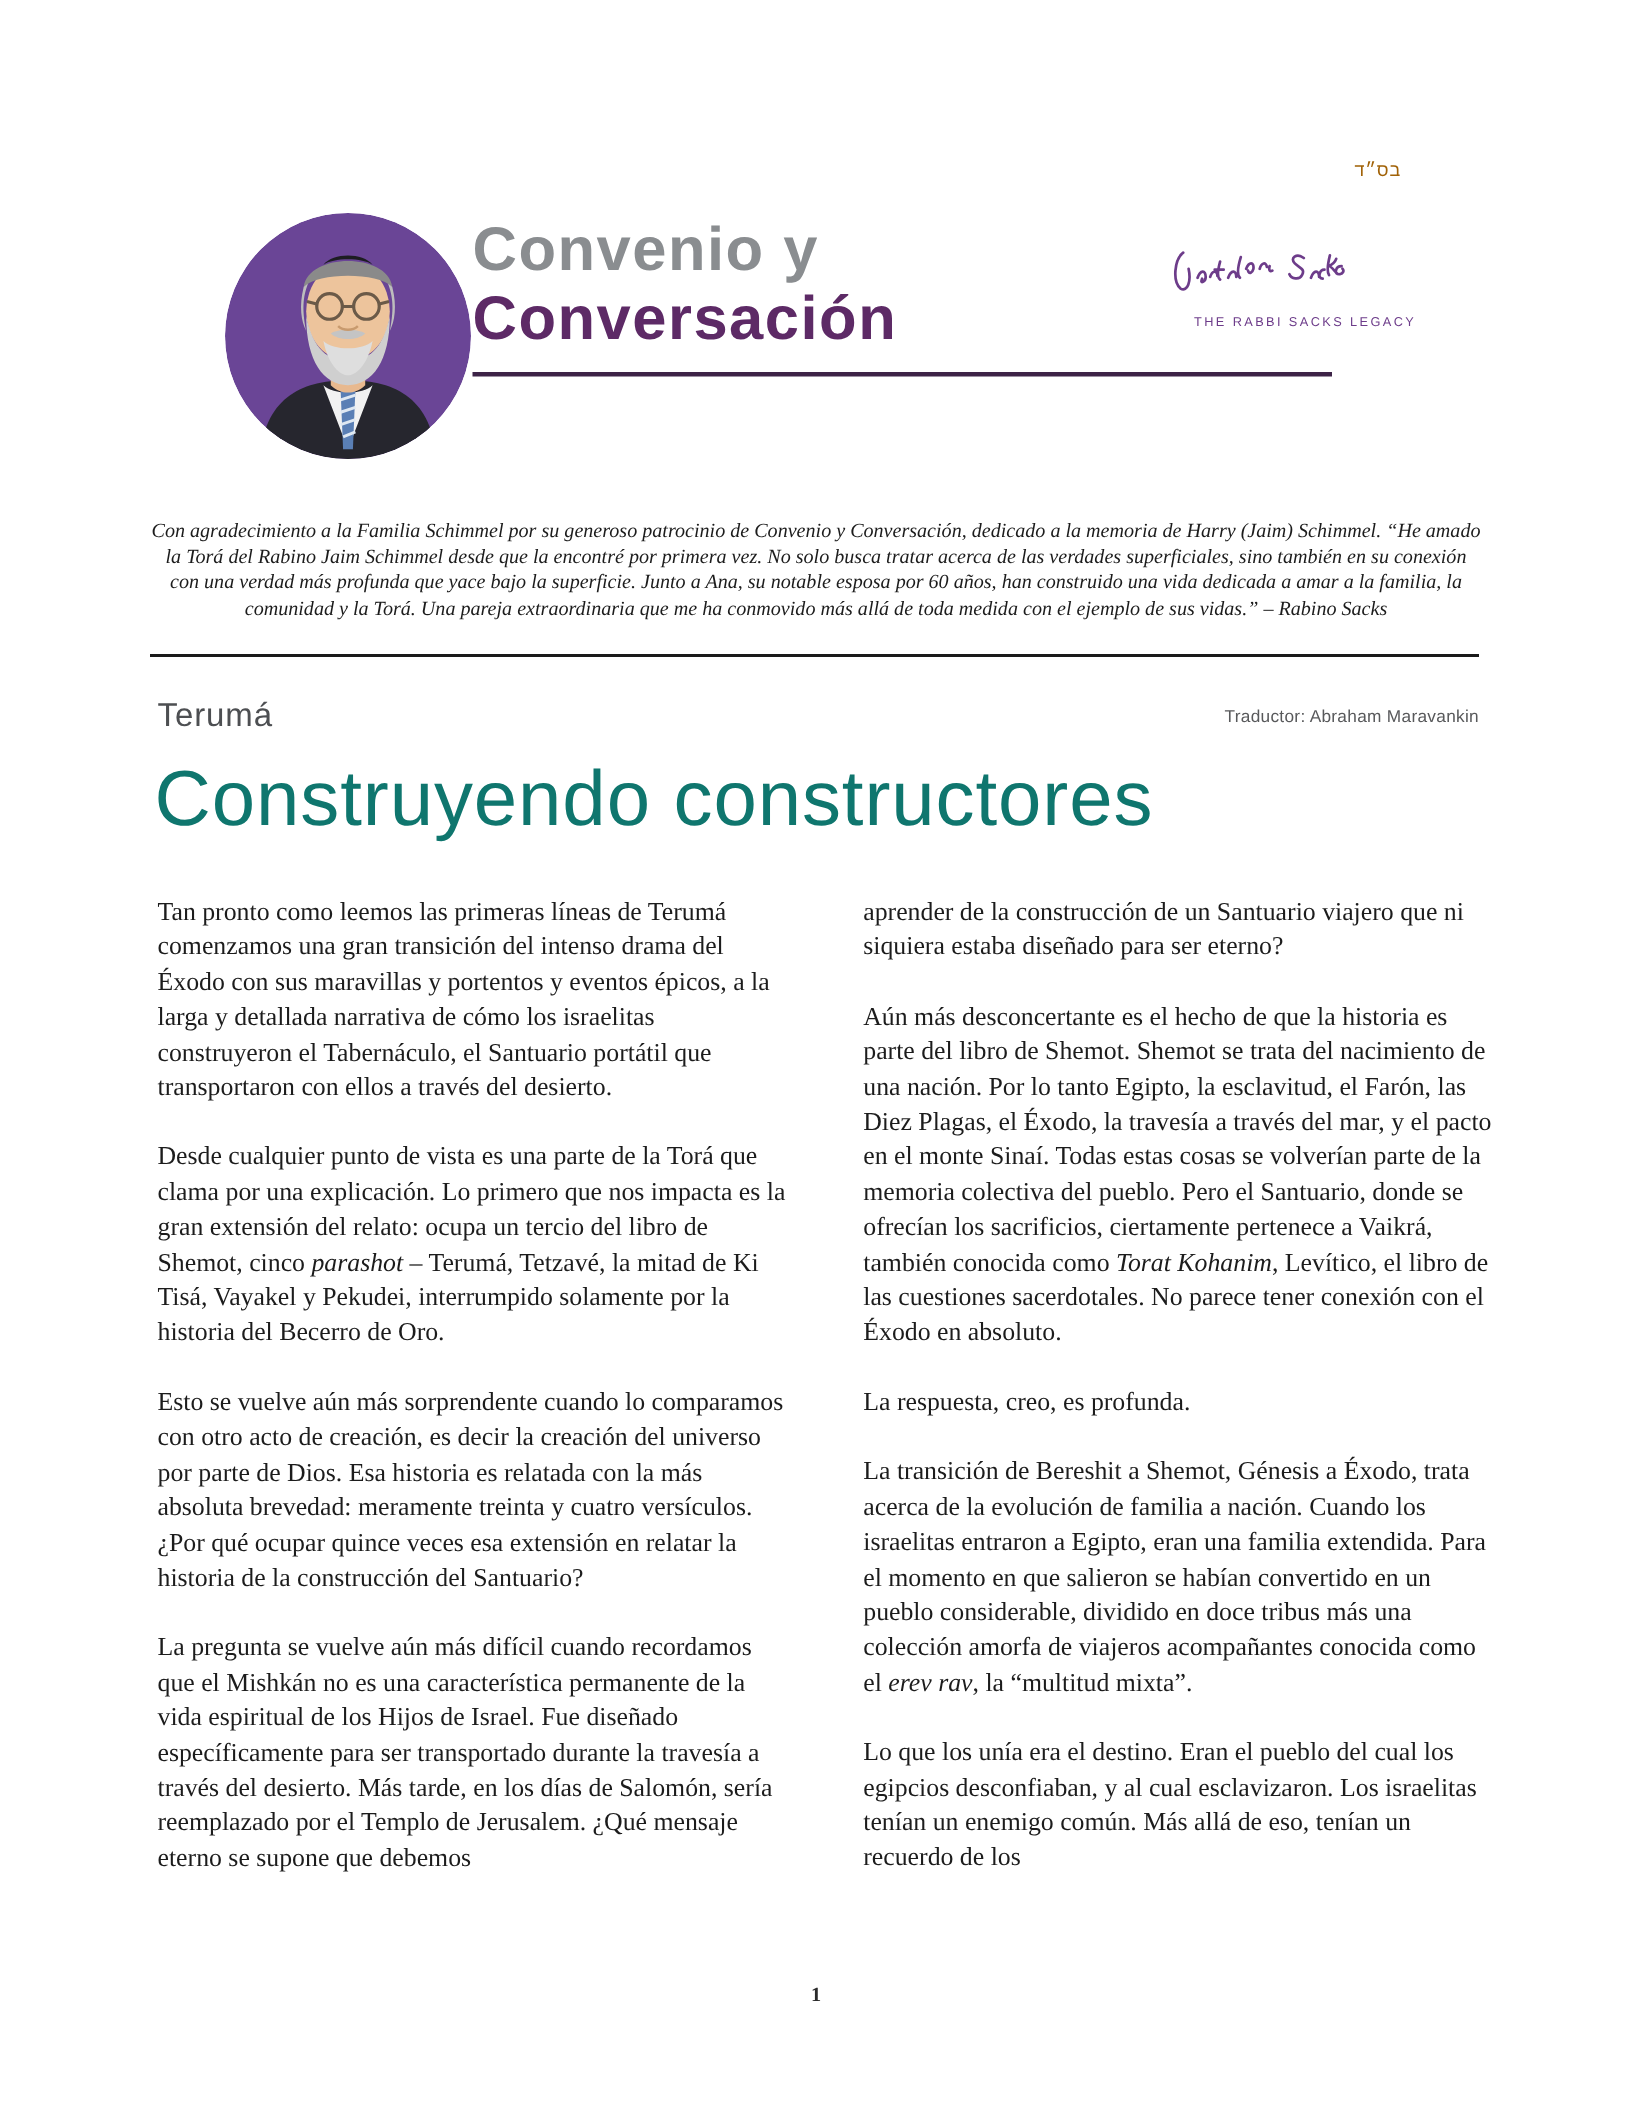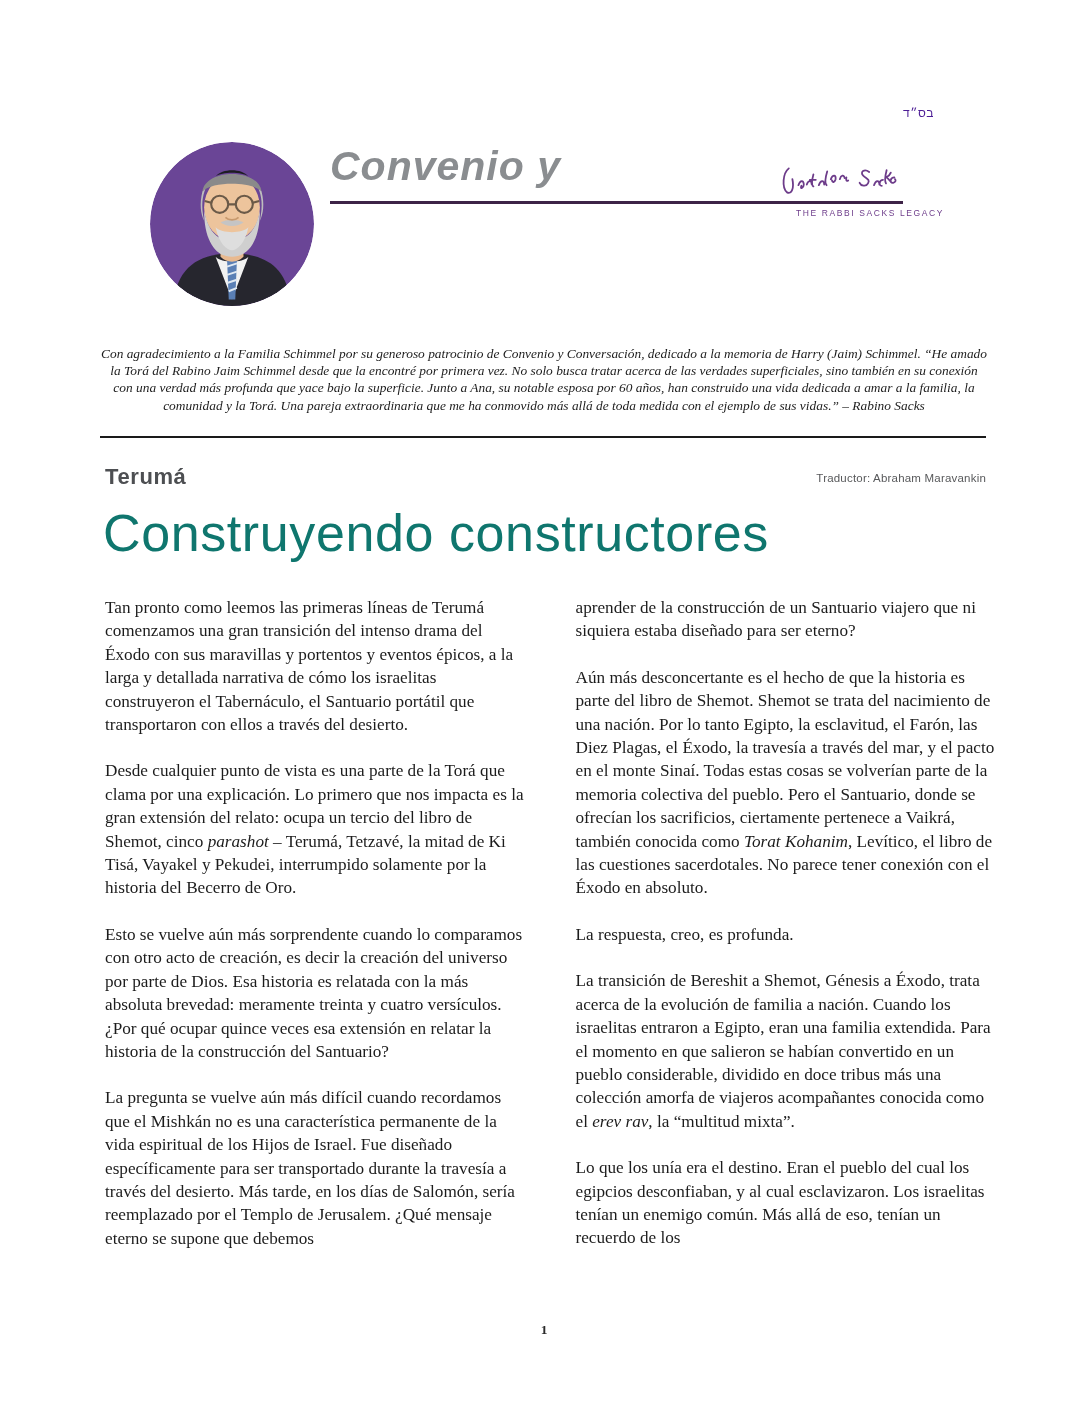--- a/index.html
+++ b/index.html
@@ -12,32 +12,32 @@
     overflow: hidden;
     font-family: "Liberation Sans", sans-serif;
   }
 
   
   .bsd {
     position: absolute;
     top: 106px;
     left: 903px;
     font-size: 12px;
-    color: #4c1d95;
+    color: #a16207;
     letter-spacing: 0.5px;
   }
 
   
   .header { position: absolute; top: 142px; left: 150px; right: 100px; height: 180px; }
   .avatar {
     position: absolute; top: 0; left: 0;
     width: 164px; height: 164px; border-radius: 50%;
     overflow: hidden;
   }
-  .logo-block { position: absolute; left: 180px; top: 2px; width: 580px; font-style: italic; }
+  .logo-block { position: absolute; left: 165px; top: 2px; width: 580px; }
   .logo-line1 {
     font-size: 41px; font-weight: 700; color: #8a8d90;
     letter-spacing: 1px; line-height: 1.1;
   }
   .logo-line2 {
     font-size: 41px; font-weight: 700; color: #5d2a66;
     letter-spacing: 1px; line-height: 1.15;
   }
   .logo-rule {
     margin-top: 12px; height: 3px; width: 573px; background: #3d2347;
@@ -61,21 +61,21 @@
     color: #1c1c1c; text-align: center;
   }
   .rule {
     position: absolute; top: 436px; left: 100px; width: 886px;
     height: 2px; background: #1a1a1a;
   }
 
   
   .byline { position: absolute; top: 464px; left: 105px; right: 102px; }
   .parsha {
-    font-size: 22px; color: #4d4f52; letter-spacing: 0.6px; font-weight: 700;
+    font-size: 22px; color: #4d4f52; letter-spacing: 0.6px; font-weight: 400;
   }
   .translator {
     position: absolute; right: 0; top: 8px;
     font-size: 11.5px; color: #58595b; letter-spacing: 0.2px;
   }
 
   .article-title {
     position: absolute; top: 503px; left: 103px;
     font-size: 52px; font-weight: 300; color: #0f766e;
     letter-spacing: 0.6px;
@@ -145,20 +145,21 @@
           <circle cx="57.5" cy="38" r="5.2" fill="none" stroke="#6b5a48" stroke-width="1.3"></circle>
           <path d="M47.7,38 h4.6 M37.3,37 l-4,-1 M62.7,37 l4,-1" stroke="#6b5a48" stroke-width="1.3" fill="none"></path>
 
           <path d="M46,46 c2,2 6,2 8,0" stroke="#c89a6e" stroke-width="1" fill="none"></path>
         </g>
       </svg>
     </div>
 
     <div class="logo-block">
       <div class="logo-line1">Convenio y</div>
+      <div class="logo-line2">Conversación</div>
       <div class="logo-rule"></div>
     </div>
 
     <div class="legacy-block">
       <svg width="132" height="42" viewBox="0 0 220 70">
         <g stroke="#6d3c8a" stroke-width="3" fill="none" stroke-linecap="round">
           <path d="M18,14 C8,22 6,46 15,54 C23,58 27,46 24,32"></path>
           <path d="M34,42 c3,-9 9,-9 9,-1 c0,5 -7,9 -4,2 m9,-2 c2,-7 8,-8 8,-1 m3,-16 c-3,11 -3,18 0,20 m-6,-11 h10 m5,9 c3,-9 9,-9 9,-1 m5,-22 c-4,13 -4,20 -1,23 m7,-10 c3,-8 9,-8 8,0 c-1,4 -5,7 -6,2 m13,-2 c2,-7 7,-8 8,-2 m3,-1 c-1,4 0,7 3,5"></path>
           <path d="M152,20 c-8,-6 -16,0 -10,6 c5,5 12,6 8,13 c-3,6 -12,4 -14,-1 m24,4 c3,-9 9,-9 9,-1 m6,-8 c-6,0 -8,10 -2,10 m8,-26 c-3,12 -3,19 -1,22 m0,-10 c4,-2 7,-5 8,-8 m-6,9 c3,2 5,6 8,8 m4,-9 c-7,0 -9,10 -2,9 c4,-1 5,-4 3,-6"></path>
         </g>

